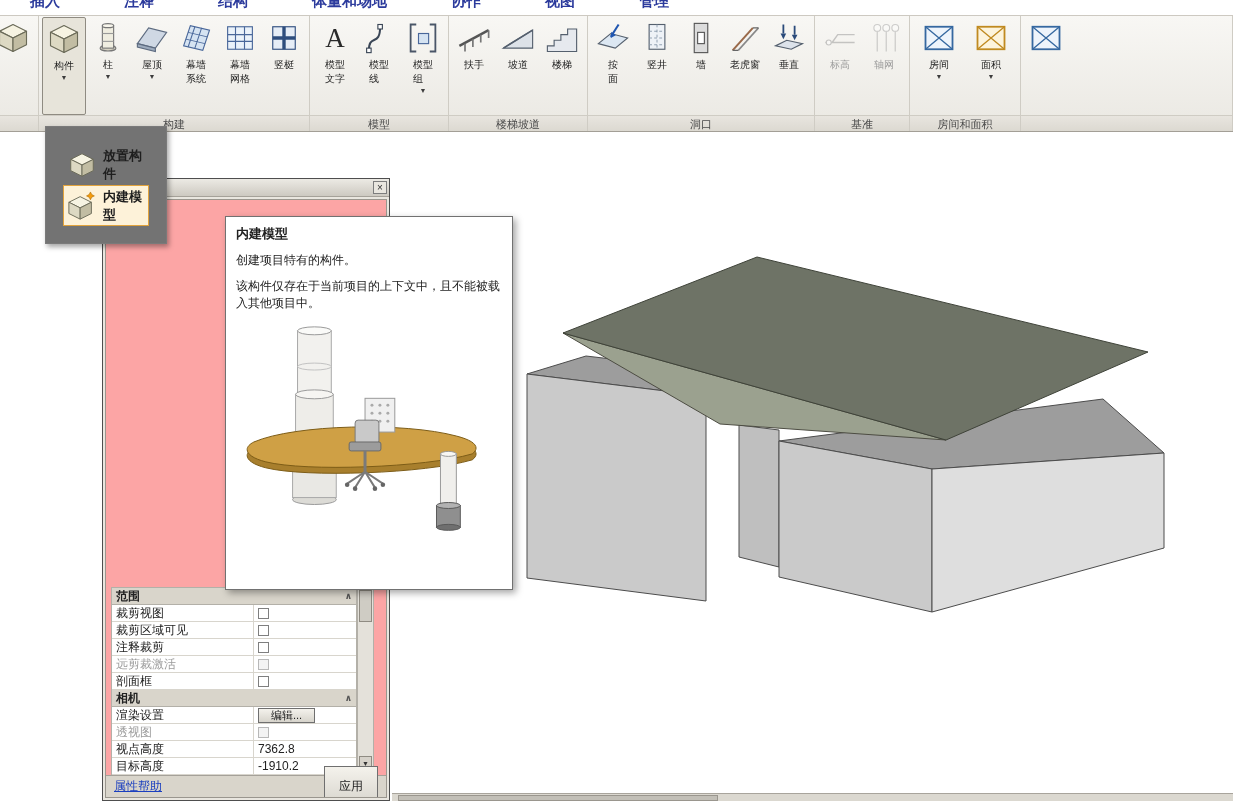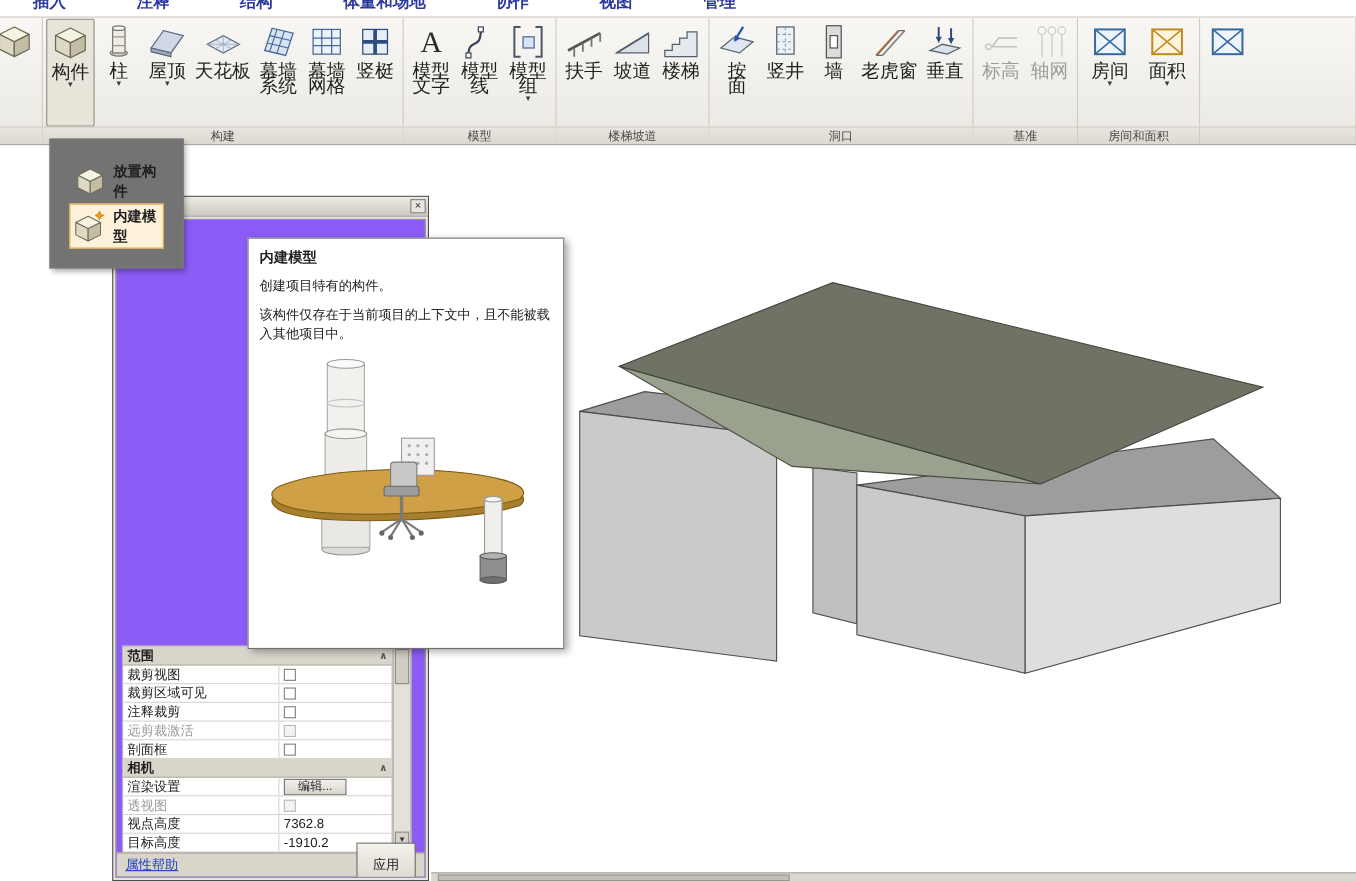--- a/index.html
+++ b/index.html
@@ -18,32 +18,32 @@
   .ribbon{position:absolute;left:0;top:15px;width:100%;height:117px;background:linear-gradient(#f8f7f4,#eae8e2);border-top:1px solid #cdc9c1;border-bottom:1px solid #a39f96;display:flex;overflow:hidden;}
   .ribbon-group{display:flex;flex-direction:column;border-right:1px solid #cfccc4;}
   .ribbon-group.cut{overflow:hidden;}
   .ribbon-buttons{flex:1;display:flex;align-items:flex-start;padding:1px 3px 0;}
   .ribbon-btn{min-width:44px;padding:0 3px;height:98px;display:flex;flex-direction:column;align-items:center;cursor:default;}
   .ribbon-btn.wide{min-width:52px;}
   .ribbon-btn.pressed{background:#e7e4da;border:1px solid #8f8b82;border-radius:2px;}
   .ribbon-btn.cutbtn{margin-left:-12px;}
   .ribbon-icon{width:36px;height:36px;margin:3px 0 2px;display:block;}
   .ribbon-icon svg{width:100%;height:100%;display:block;}
-  .ribbon-label{font-size:17px;line-height:14px;text-align:center;color:#1e1e1e;}
+  .ribbon-label{font-size:10px;line-height:14px;text-align:left;color:#1e1e1e;}
   .lbl-line{display:block;}
   .drop-arrow{font-size:7px;color:#3c3c3c;margin-top:1px;line-height:8px;}
   .ribbon-btn.disabled .ribbon-icon{filter:grayscale(1);opacity:.45;}
   .ribbon-btn.disabled .ribbon-label{color:#9c9c9c;}
   .ribbon-group-label{height:16px;line-height:16px;text-align:center;font-size:11px;color:#4a4a4a;background:linear-gradient(#e8e5df,#dcd9d1);border-top:1px solid #cfccc4;}
 
   
   .props-panel{position:absolute;left:102px;top:178px;width:288px;height:623px;background:#e9e6df;border:1px solid #4e4e4e;display:flex;flex-direction:column;}
   .panel-titlebar{height:18px;background:linear-gradient(#eceae4,#cdc9c1);border-bottom:1px solid #a5a199;position:relative;flex:0 0 18px;}
   .panel-close{position:absolute;right:2px;top:2px;width:14px;height:13px;border:1px solid #7d7d7d;background:#e9e6df;font-size:10px;line-height:11px;text-align:center;color:#333;cursor:default;}
-  .panel-body{flex:1;background:#8b5cf6;border:1px solid #9a968e;margin:2px;position:relative;overflow:hidden;}
+  .panel-body{flex:1;background:#fca5a5;border:1px solid #9a968e;margin:2px;position:relative;overflow:hidden;}
   .prop-grid{position:absolute;left:5px;top:387px;width:246px;background:#fff;border:1px solid #b3b0a8;border-bottom:none;font-size:12px;}
   .prop-row{display:flex;height:17px;line-height:16px;border-bottom:1px solid #d8d5cd;align-items:center;}
   .prop-row.section{background:#d9d5cb;font-weight:bold;justify-content:space-between;padding-right:4px;border-bottom:1px solid #b3b0a8;}
   .sec-arrow{font-size:9px;color:#555;}
   .prop-label{width:142px;padding-left:4px;border-right:1px solid #d8d5cd;overflow:hidden;white-space:nowrap;height:100%;}
   .prop-row.section .prop-label{border-right:none;}
   .prop-value{flex:1;padding-left:4px;display:flex;align-items:center;height:100%;overflow:hidden;}
   .checkbox{width:11px;height:11px;border:1px solid #7f7f7f;background:#fff;display:inline-block;}
   .mini-btn{border:1px solid #6f6f6f;background:linear-gradient(#f4f2ec,#d7d4cc);padding:0 12px;font-size:11px;line-height:13px;white-space:nowrap;}
   .prop-row.pdisabled .prop-label{color:#9c9c9c;}
@@ -157,31 +157,20 @@
             <span class="ribbon-icon">
               <svg viewBox="0 0 32 32">
                 <polygon points="3,21 13,7 29,11 19,25" fill="#cfd8e4" stroke="#5d6b80"></polygon>
                 <polygon points="3,21 19,25 19,28 3,24" fill="#9dabbd" stroke="#5d6b80"></polygon>
               </svg>
             </span>
             <span class="ribbon-label">
               <span class="lbl-line">屋顶</span>
             </span>
             <span class="drop-arrow">▼</span>
-          </div>
-          <div class="ribbon-btn">
-            <span class="ribbon-icon">
-              <svg viewBox="0 0 32 32">
-                <polygon points="3,18 16,11 29,18 16,25" fill="#e3eaf2" stroke="#5d6b80"></polygon>
-                <path d="M9.5,14.5 L22.5,21.5 M22.5,14.5 L9.5,21.5 M16,11 L16,25 M3,18 L29,18" stroke="#9aabbc" stroke-width="0.7" fill="none"></path>
-              </svg>
-            </span>
-            <span class="ribbon-label">
-              <span class="lbl-line">天花板</span>
-            </span>
           </div>
           <div class="ribbon-btn">
             <span class="ribbon-icon">
               <svg viewBox="0 0 32 32">
                 <polygon points="5,23 11,5 28,9 22,27" fill="#d5e3f2" stroke="#49679a"></polygon>
                 <path d="M9,11 26,15 M7,17 24,21 M15,6 9,24 M21,7 15,25" stroke="#49679a" stroke-width="0.9" fill="none"></path>
               </svg>
             </span>
             <span class="ribbon-label">
               <span class="lbl-line">幕墙</span>

